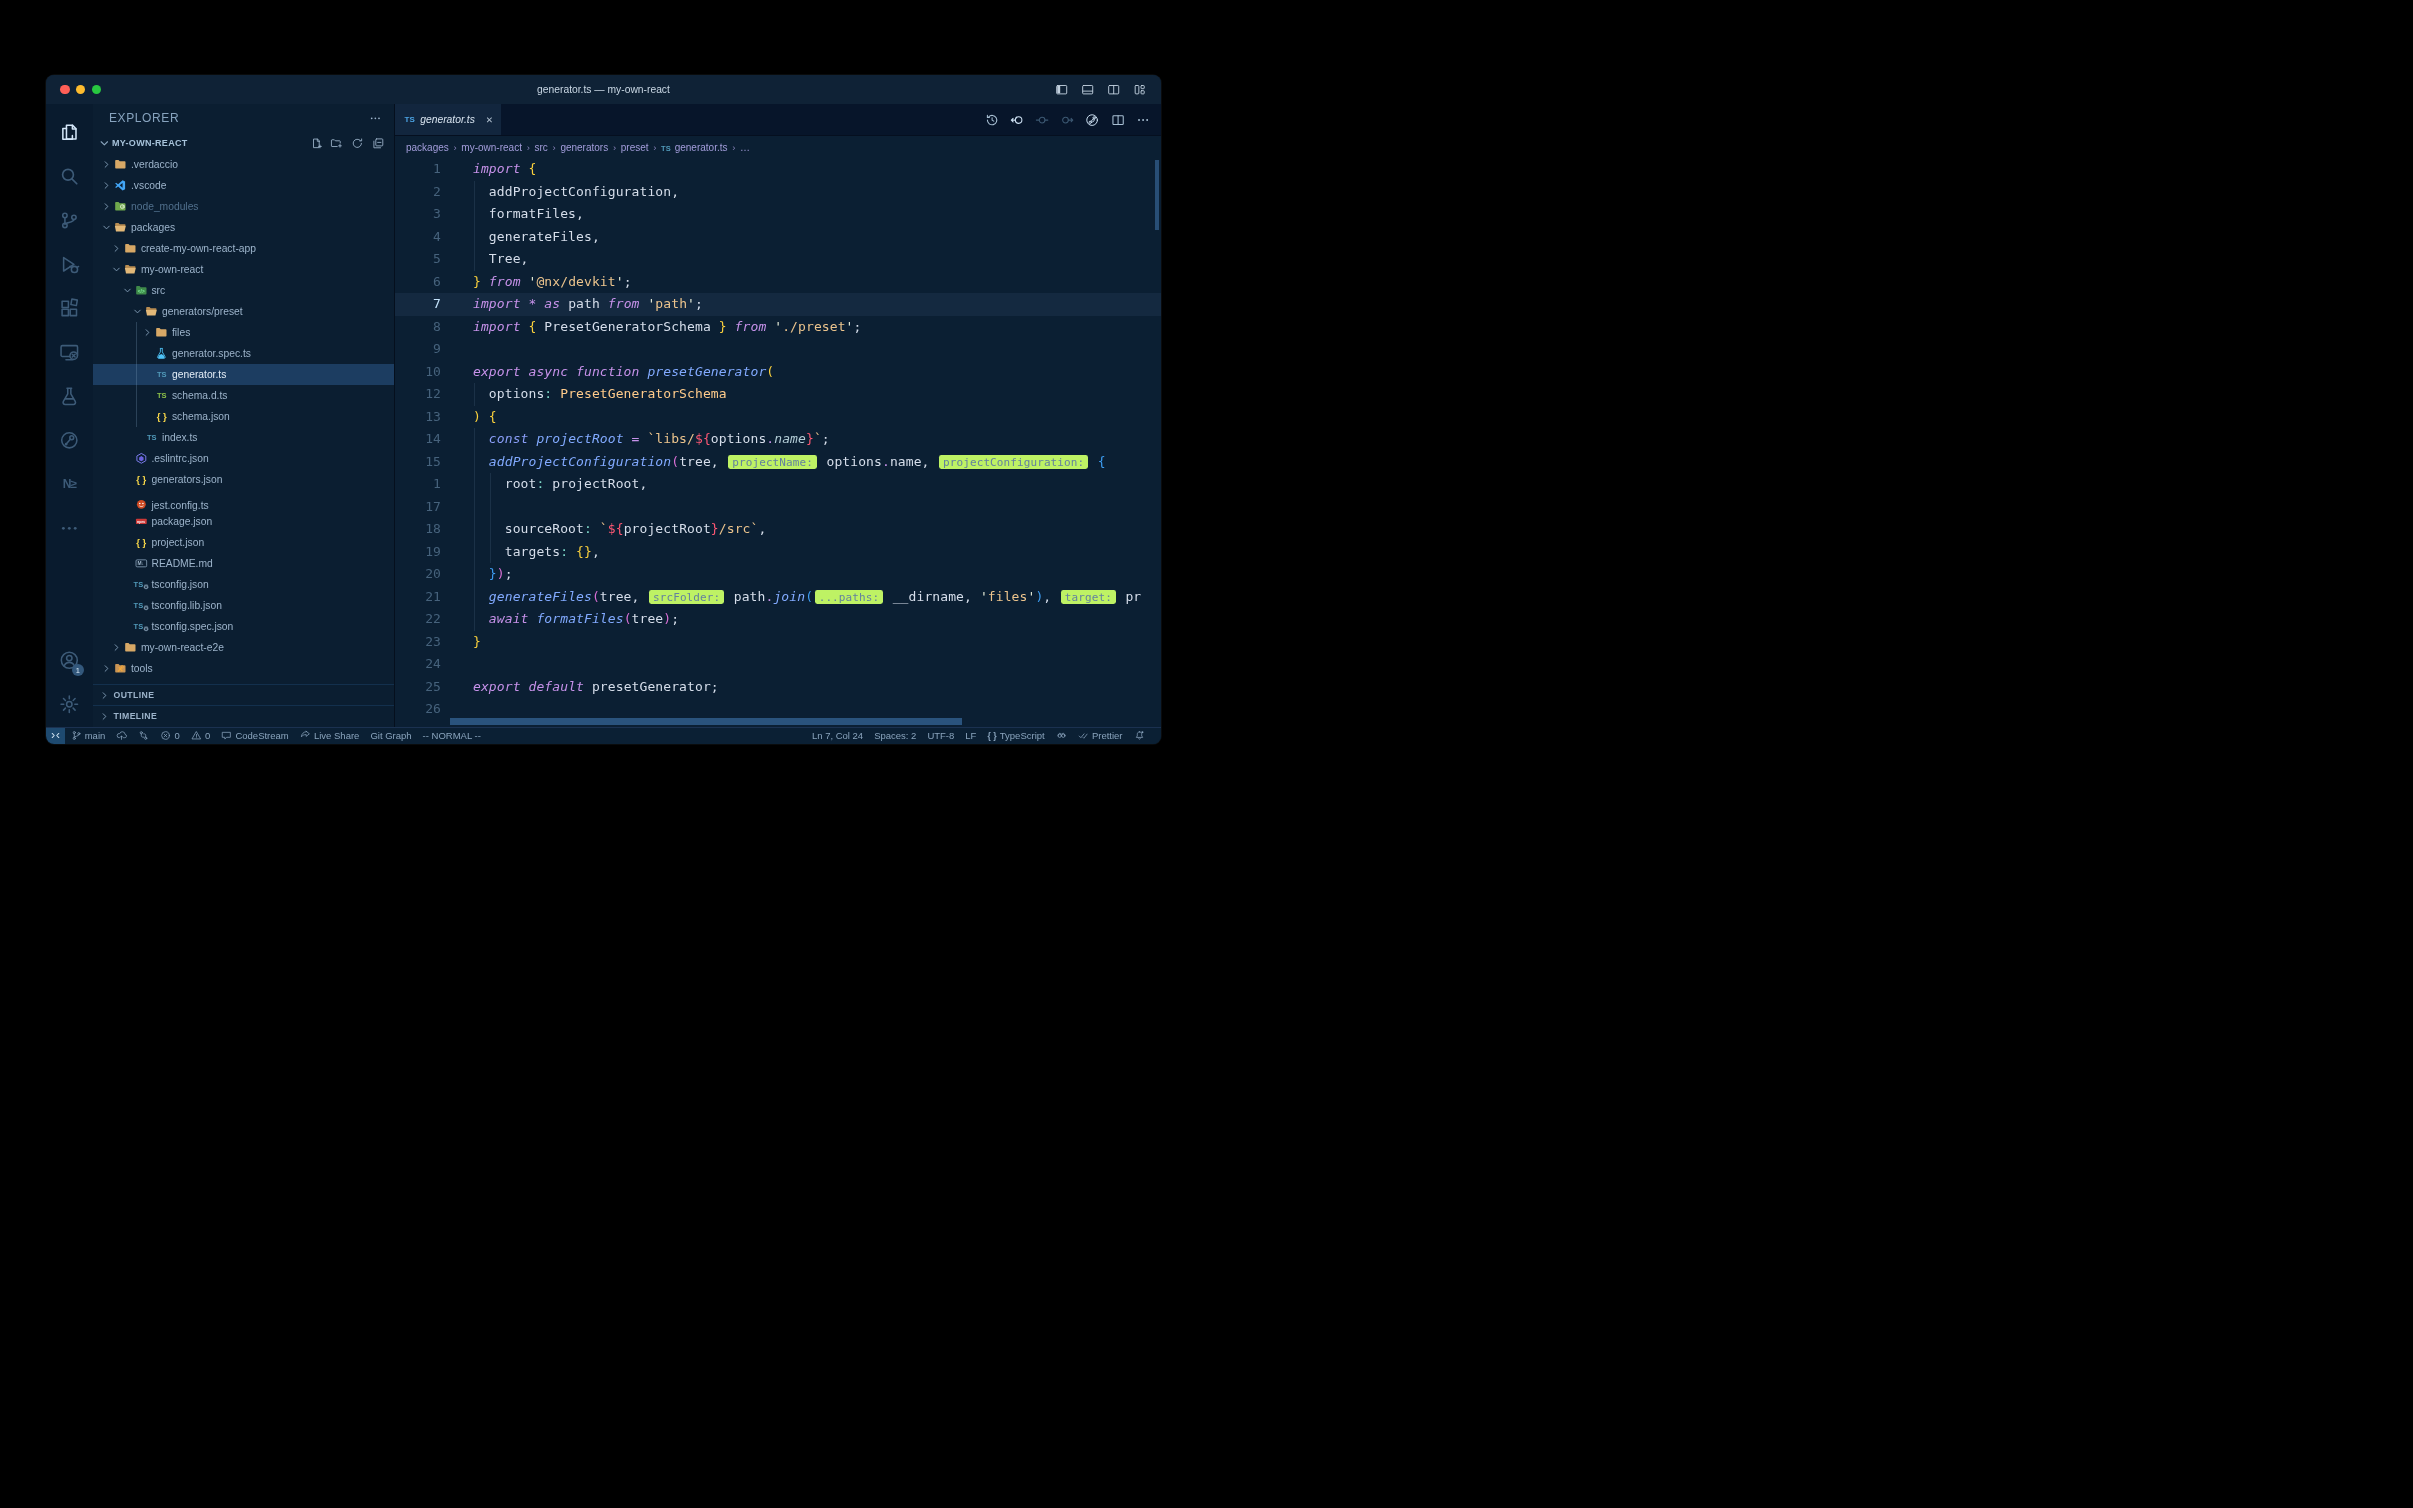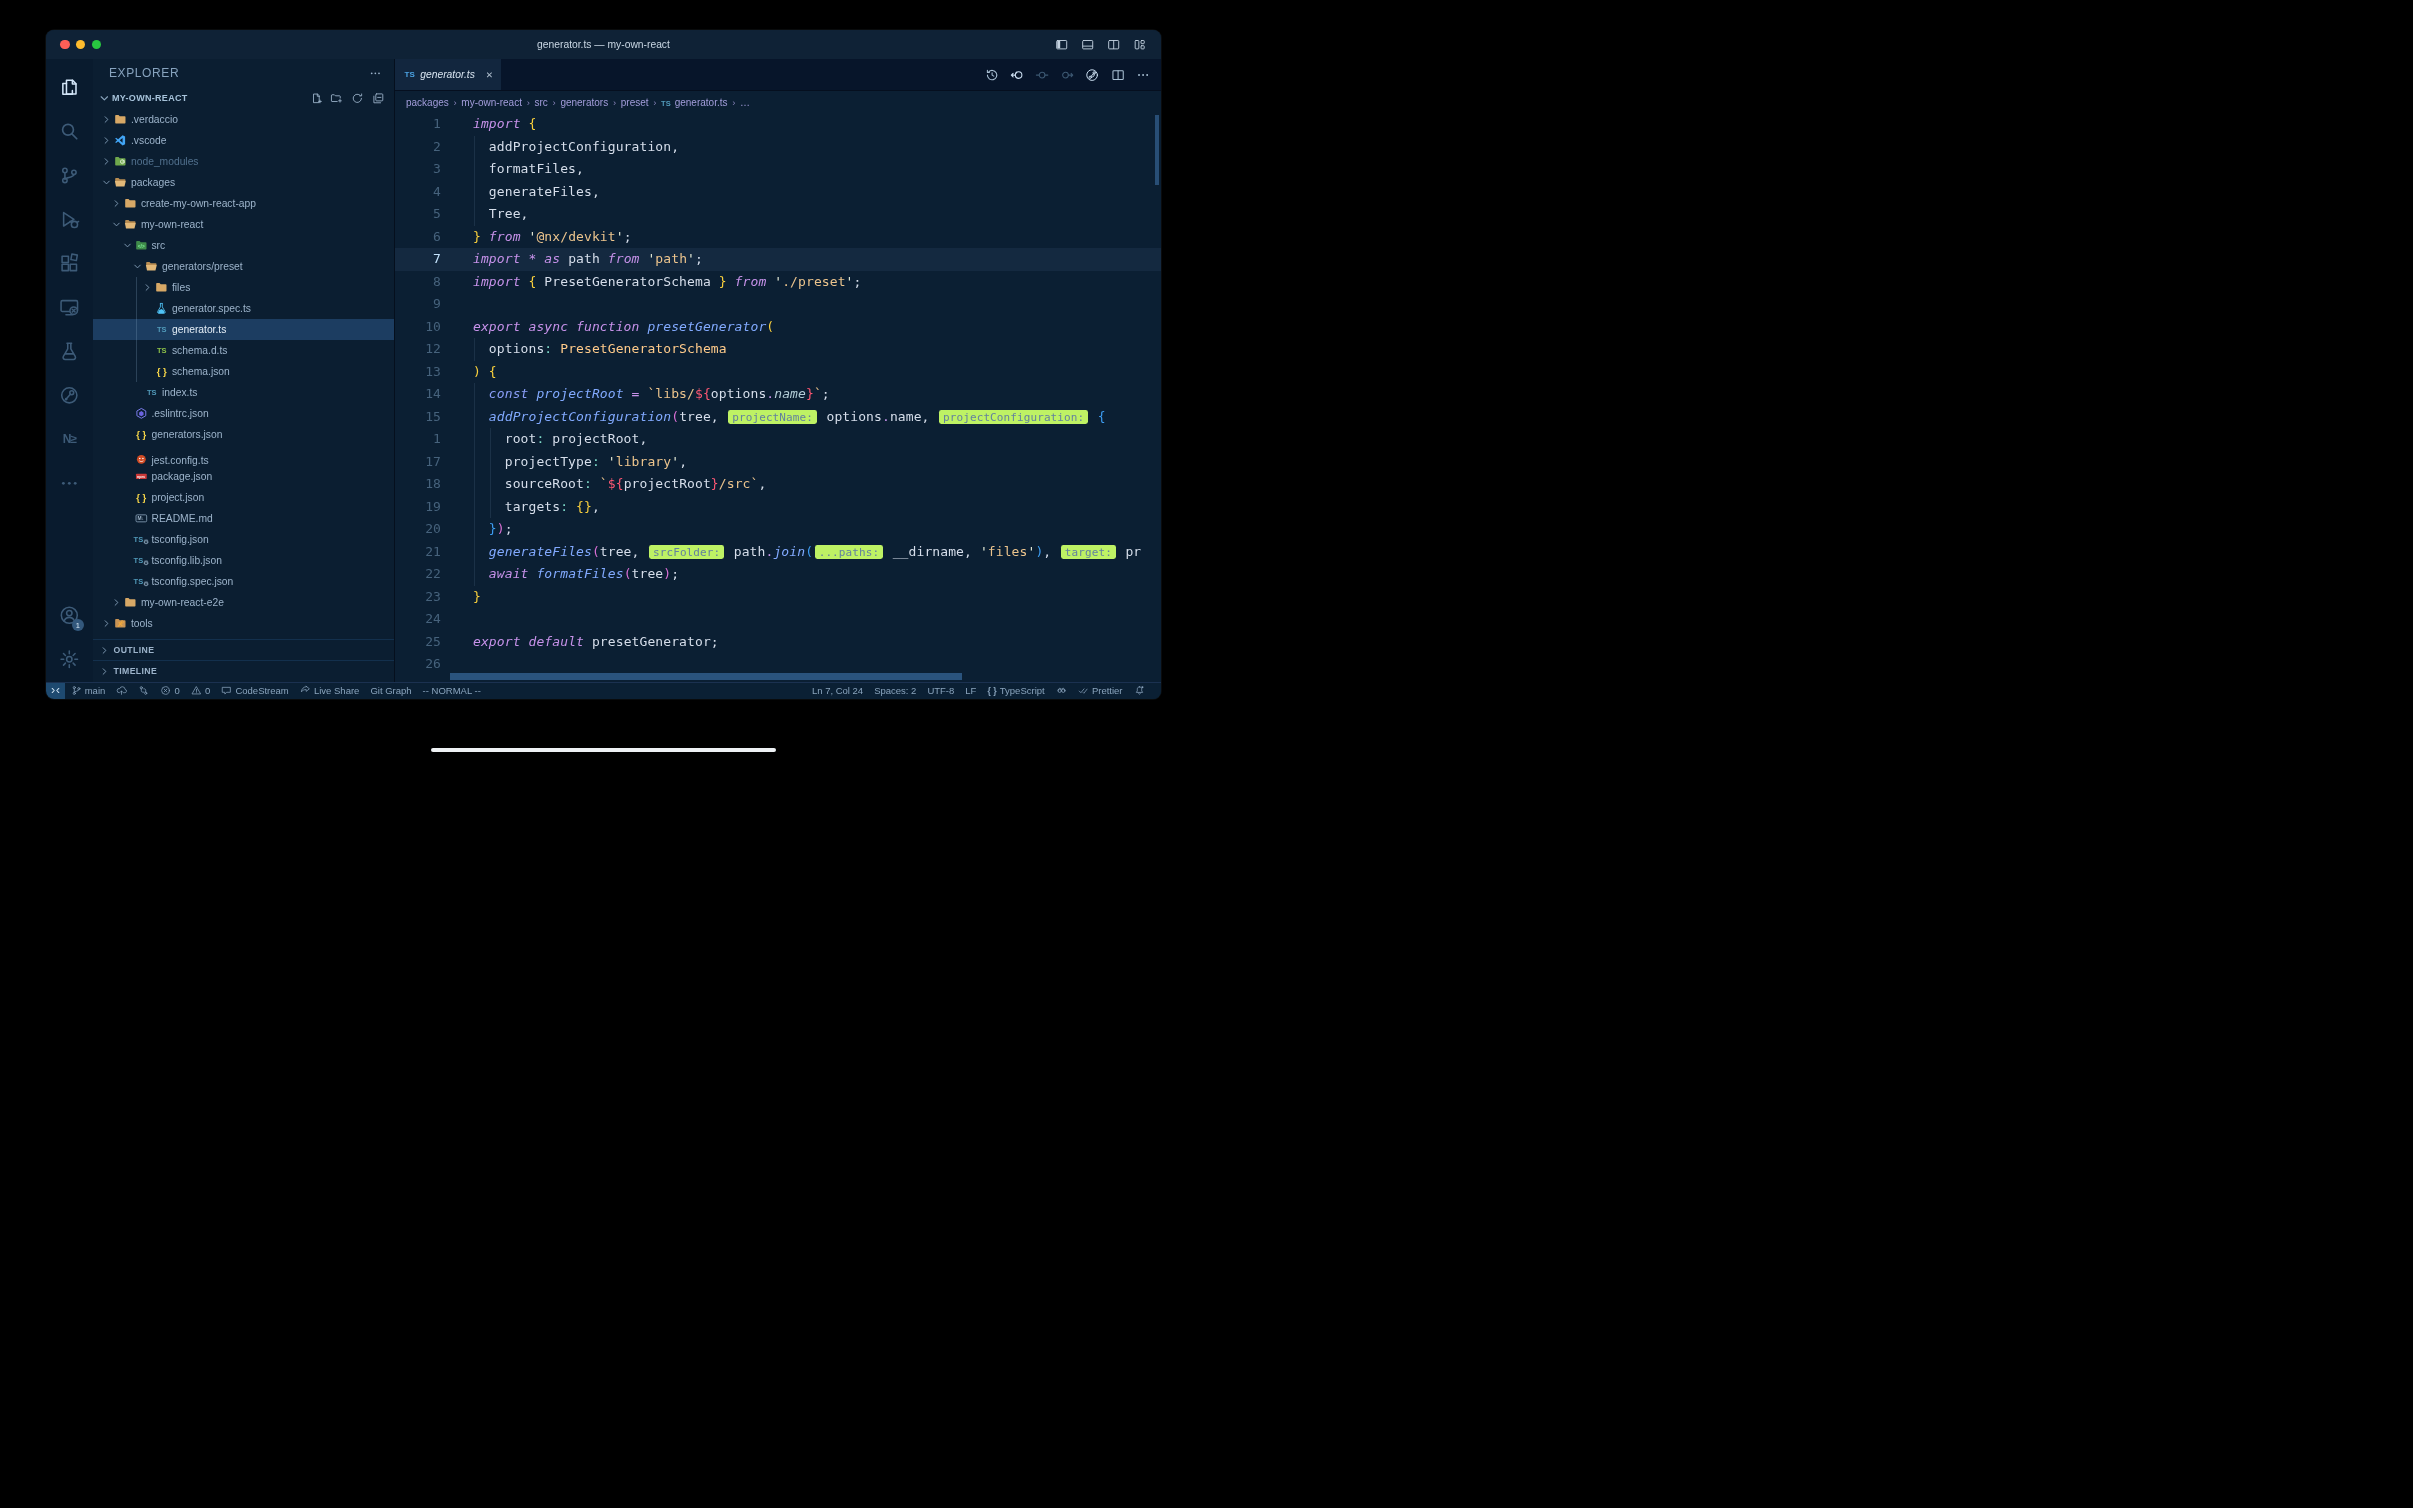--- a/index.html
+++ b/index.html
@@ -1,18 +1,18 @@
 <!DOCTYPE html>
 <html style="font-size:12.7px"><head>
 <meta charset="utf-8">
 <style>
   * { margin:0; padding:0; box-sizing:border-box; }
   html,body { width:1207px; height:754px; background:#000; overflow:hidden;
     font-family:"Liberation Sans", sans-serif; }
-  #stage { position:relative; width:1207px; height:754px; background:#000; }
+  #stage { position:relative; width:1207px; height:754px; background:#000;margin-top:45px; }
 
   
   #window { position:absolute; left:46px; top:30px; width:1115px; height:669px;
     background:#0b1f33; border-radius:8px; overflow:hidden;
     box-shadow:0 0 0 0.8px rgba(160,190,220,.08), 0 19px 55px rgba(0,0,0,.75);
     display:flex; flex-direction:column; }
 
   
   #titlebar { height:29px; flex:0 0 29px; background:#0f2236; position:relative;
     display:flex; align-items:center; }
@@ -639,21 +639,21 @@
             <div class="cl"><span class="ln">6</span><span class="ct"><span class="p1">} </span><span class="k">from </span><span class="q">'</span><span class="s">@nx/devkit</span><span class="q">'</span><span class="v">;</span></span></div>
             <div class="cl cur"><span class="ln">7</span><span class="ct"><span class="k">import </span><span class="op">* </span><span class="k">as </span><span class="v">path </span><span class="k">from </span><span class="q">'</span><span class="s">path</span><span class="q">'</span><span class="v">;</span></span></div>
             <div class="cl"><span class="ln">8</span><span class="ct"><span class="k">import </span><span class="p1">{ </span><span class="v">PresetGeneratorSchema </span><span class="p1">} </span><span class="k">from </span><span class="q">'</span><span class="s">./preset</span><span class="q">'</span><span class="v">;</span></span></div>
             <div class="cl"><span class="ln">9</span><span class="ct"></span></div>
             <div class="cl"><span class="ln">10</span><span class="ct"><span class="k">export </span><span class="k">async </span><span class="k">function </span><span class="fn">presetGenerator</span><span class="p1">(</span></span></div>
             <div class="cl"><span class="guide" style="left: 79px;"></span><span class="ln">12</span><span class="ct"><span class="v">  options</span><span class="col">: </span><span class="ty">PresetGeneratorSchema</span></span></div>
             <div class="cl"><span class="ln">13</span><span class="ct"><span class="p1">) {</span></span></div>
             <div class="cl"><span class="guide" style="left: 79px;"></span><span class="ln">14</span><span class="ct"><span class="v">  </span><span class="kc">const </span><span class="fn">projectRoot </span><span class="op">= </span><span class="s">`libs/</span><span class="tpl">${</span><span class="v">options</span><span class="op">.</span><span class="pi">name</span><span class="tpl">}</span><span class="s">`</span><span class="v">;</span></span></div>
             <div class="cl"><span class="guide" style="left: 79px;"></span><span class="ln">15</span><span class="ct"><span class="v">  </span><span class="fn">addProjectConfiguration</span><span class="p2">(</span><span class="v">tree, </span><span class="ih">projectName:</span><span class="v"> options</span><span class="op">.</span><span class="v">name, </span><span class="ih">projectConfiguration:</span><span class="v"> </span><span class="p3">{</span></span></div>
             <div class="cl"><span class="guide" style="left: 79px;"></span><span class="guide" style="left: 95px;"></span><span class="ln">1</span><span class="ct"><span class="v">    root</span><span class="col">: </span><span class="v">projectRoot,</span></span></div>
-            <div class="cl"><span class="guide" style="left: 79px;"></span><span class="guide" style="left: 95px;"></span><span class="ln">17</span><span class="ct"><span class="v">    projectType</span><span class="col">: </span><span class="q">'</span><span class="s">library</span><span class="q">'</span><span class="v">,</span></span></div>
+            <div class="cl"><span class="guide" style="left: 79px;"></span><span class="guide" style="left: 95px;"></span><span class="ln">17</span></div>
             <div class="cl"><span class="guide" style="left: 79px;"></span><span class="guide" style="left: 95px;"></span><span class="ln">18</span><span class="ct"><span class="v">    sourceRoot</span><span class="col">: </span><span class="s">`</span><span class="tpl">${</span><span class="v">projectRoot</span><span class="tpl">}</span><span class="s">/src`</span><span class="v">,</span></span></div>
             <div class="cl"><span class="guide" style="left: 79px;"></span><span class="guide" style="left: 95px;"></span><span class="ln">19</span><span class="ct"><span class="v">    targets</span><span class="col">: </span><span class="p1">{}</span><span class="v">,</span></span></div>
             <div class="cl"><span class="guide" style="left: 79px;"></span><span class="ln">20</span><span class="ct"><span class="v">  </span><span class="p3">}</span><span class="p2">)</span><span class="v">;</span></span></div>
             <div class="cl"><span class="guide" style="left: 79px;"></span><span class="ln">21</span><span class="ct"><span class="v">  </span><span class="fn">generateFiles</span><span class="p2">(</span><span class="v">tree, </span><span class="ih">srcFolder:</span><span class="v"> path</span><span class="op">.</span><span class="fn">join</span><span class="p3">(</span><span class="ih">...paths:</span><span class="v"> __dirname, </span><span class="q">'</span><span class="s">files</span><span class="q">'</span><span class="p3">)</span><span class="v">, </span><span class="ih">target:</span><span class="v"> pr</span></span></div>
             <div class="cl"><span class="guide" style="left: 79px;"></span><span class="ln">22</span><span class="ct"><span class="v">  </span><span class="k">await </span><span class="fn">formatFiles</span><span class="p2">(</span><span class="v">tree</span><span class="p2">)</span><span class="v">;</span></span></div>
             <div class="cl"><span class="ln">23</span><span class="ct"><span class="p1">}</span></span></div>
             <div class="cl"><span class="ln">24</span><span class="ct"></span></div>
             <div class="cl"><span class="ln">25</span><span class="ct"><span class="k">export </span><span class="k">default </span><span class="v">presetGenerator;</span></span></div>
             <div class="cl"><span class="ln">26</span><span class="ct"></span></div>
             <div id="hscroll"></div>

